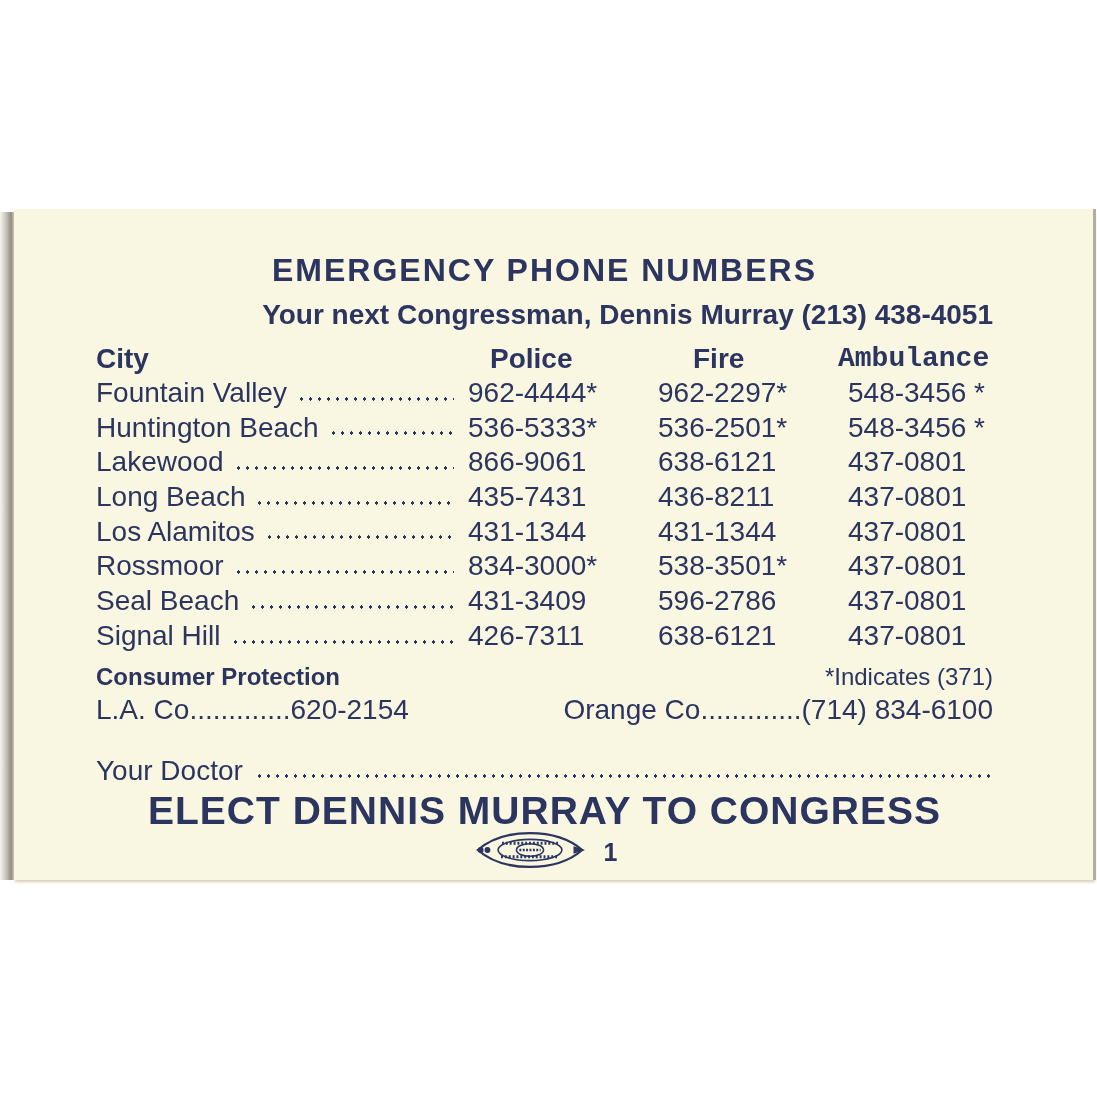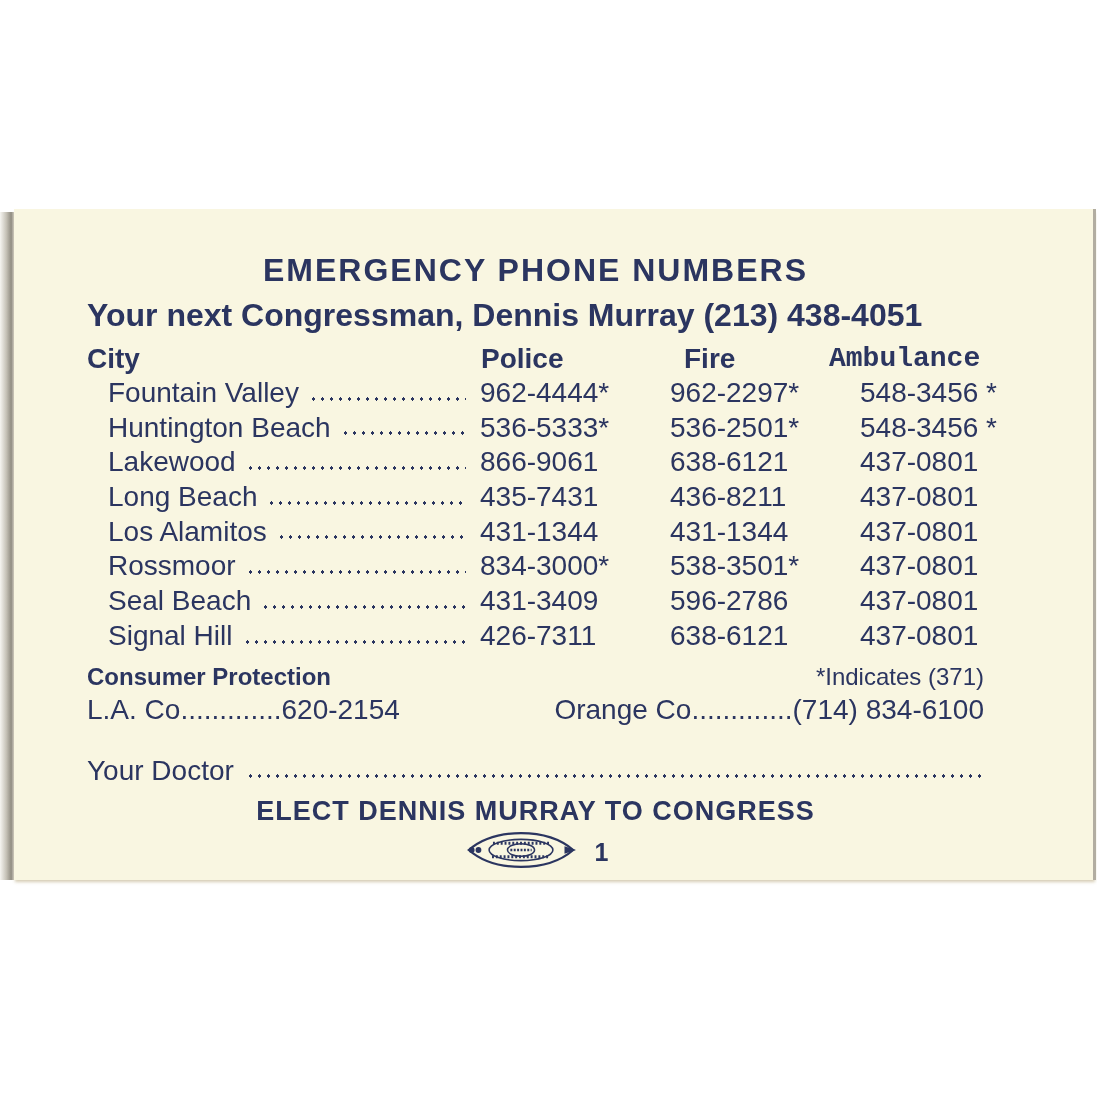--- a/index.html
+++ b/index.html
@@ -10,40 +10,40 @@
   .card-left-edge {
     position:absolute; left:0; top:212px; width:14px; height:668px;
     background:linear-gradient(to right,#f6f5f1 0%,#c6c2b7 45%,#918d82 80%,#d2cec4 100%);
   }
   .card {
     position:absolute; left:14px; top:209px; width:1079px; height:671px;
     background:#f9f6e1; color:#2b3560;
     border-right:3px solid #b2ada1;
     box-shadow:0 3px 3px -1px rgba(164,142,88,0.45);
   }
-  .content { position:absolute; left:73px; top:0; width:897px; height:100%; }
+  .content { position:absolute; left:82px; top:0; width:897px; height:100%; }
   .title {
     position:absolute; top:44px; left:0; width:100%; text-align:center;
     font-size:32px; font-weight:700; letter-spacing:2px; line-height:34px;
   }
   .subtitle {
-    position:absolute; top:88px; left:0; width:100%; text-align:left;
-    font-size:32px; font-weight:700; letter-spacing:0px; line-height:36px;
+    position:absolute; top:88px; left:0; width:100%; text-align:right;
+    font-size:28px; font-weight:700; letter-spacing:0px; line-height:36px;
     white-space:nowrap;
   }
   .thead, .trow {
     display:grid; grid-template-columns:372px 190px 190px 145px;
     font-size:28px; line-height:34.7px; white-space:nowrap;
   }
   .thead { position:absolute; top:133px; left:0; width:100%; font-weight:700; }
   .thead .h-police { padding-left:22px; }
   .thead .h-fire   { padding-left:35px; }
   .thead .h-amb    { margin-left:-10px;font-family:Liberation Mono, monospace; }
   .tbody { position:absolute; top:167px; left:0; width:100%; }
-  .trow  { height:34.7px;margin-left:21px; }
+  .trow  { height:34.7px; }
   .citycell { display:flex; min-width:0; }
   .cityname { flex:0 0 auto; }
   .leader {
     flex:1 1 auto; margin:0 14px 0 10px;
     background-image:radial-gradient(circle,#2b3560 1.5px,rgba(0,0,0,0) 1.7px);
     background-size:9px 10px; background-repeat:repeat-x;
     background-position:left bottom 7px;
   }
   .consumer-row {
     position:absolute; top:452px; left:0; width:100%;
@@ -56,21 +56,21 @@
     display:flex; justify-content:space-between;
     font-size:28px; line-height:32px; white-space:nowrap;
   }
   .doctor-row {
     position:absolute; top:546px; left:0; width:100%;
     display:flex; font-size:28px; line-height:32px;
   }
   .doctor-row .leader { margin:0 0 0 12px; background-position:left bottom 6px; }
   .slogan {
     position:absolute; top:582px; left:0; width:100%; text-align:center;
-    font-size:27px; font-weight:700; letter-spacing:1px; line-height:40px;
+    font-size:39px; font-weight:700; letter-spacing:1px; line-height:40px;
     white-space:nowrap;
   }
   .bug-row {
     position:absolute; top:622px; left:0; width:100%;
     display:flex; justify-content:center; align-items:center; gap:16px;
   }
   .bug-number { font-size:25px; font-weight:700; line-height:38px; }
 </style>
 </head>
 <body>

